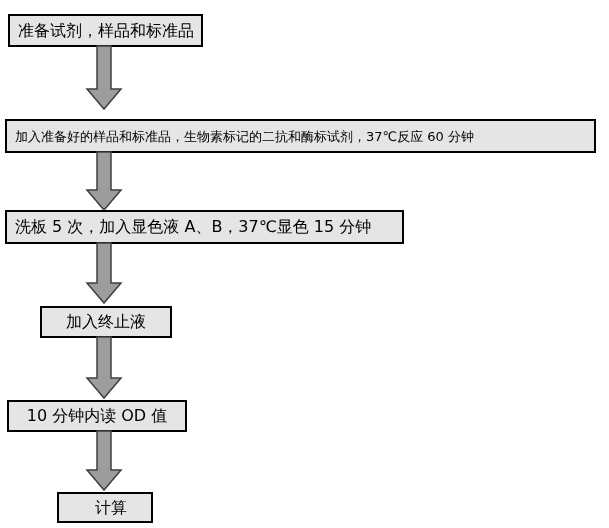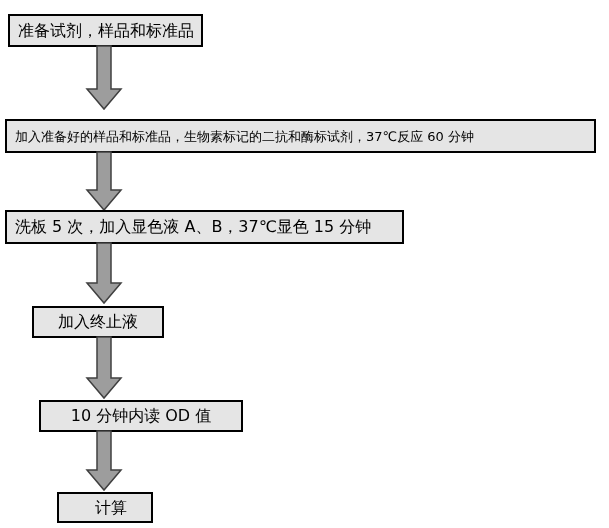--- a/index.html
+++ b/index.html
@@ -22,22 +22,22 @@
     font-size: 16px;
     line-height: 1;
     white-space: nowrap;
   }
   .flow-box.left { justify-content: flex-start; padding-left: 8px; }
   .flow-box.center { justify-content: center; }
 
   #step-0 { left: 8px;  top: 14px;  width: 195px; height: 33px; }
   #step-1 { left: 5px;  top: 119px; width: 591px; height: 34px; font-size: 13px; }
   #step-2 { left: 5px;  top: 210px; width: 399px; height: 34px; text-align: center; }
-  #step-3 { left: 32px; top: 306px; width: 132px; height: 32px; }
-  #step-4 { left: 7px;  top: 400px; width: 204px; height: 32px; margin-left: 32px; }
+  #step-3 { left: 40px; top: 306px; width: 132px; height: 32px; }
+  #step-4 { left: 7px;  top: 400px; width: 180px; height: 32px; }
   #step-5 { left: 57px; top: 492px; width: 96px;  height: 31px; padding-left: 12px; }
 
   .arrow { position: absolute; left: 86px; width: 36px; overflow: visible; }
   #arrow-0 { top: 46px;  height: 64px; }
   #arrow-1 { top: 152px; height: 59px; }
   #arrow-2 { top: 243px; height: 61px; }
   #arrow-3 { top: 337px; height: 62px; }
   #arrow-4 { top: 431px; height: 60px; }
 </style>
 </head>

